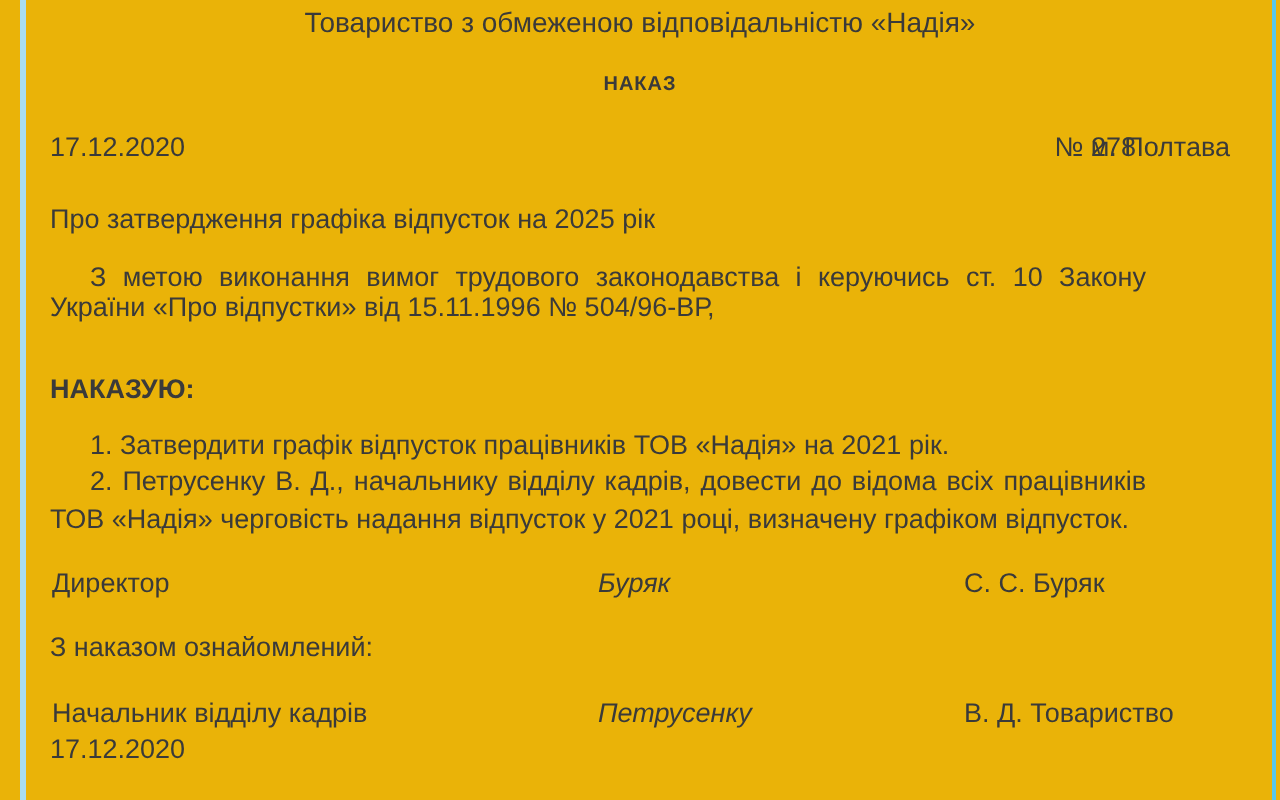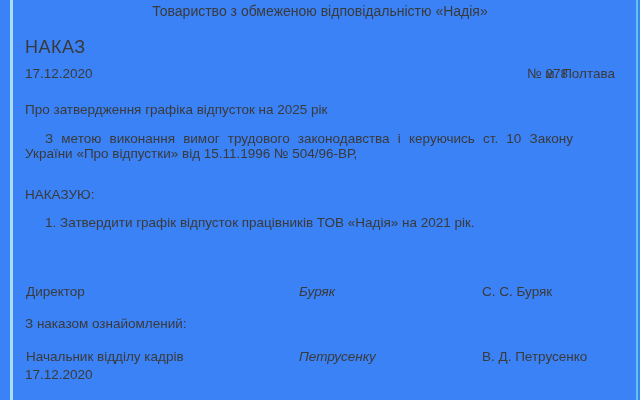--- a/index.html
+++ b/index.html
@@ -3,36 +3,36 @@
 <meta charset="utf-8">
 <style>
   * { margin:0; padding:0; box-sizing:border-box; }
   html,body { width:640px; height:400px; }
   body {
     font-family:"Liberation Sans", sans-serif;
     background:#ffffff;
     color:#3a3a3a;
     overflow:hidden;
   }
-  .page { position:relative; width:640px; height:400px; background:#3b82f6; overflow:hidden; }
+  .page { position:relative; width:640px; height:400px; background:#eab308; overflow:hidden; }
   .border-left  { position:absolute; left:10px; top:0; width:3px; height:100%; background:#aaddf0; }
   .border-right { position:absolute; left:636px; top:0; width:2px; height:100%; background:#57c7e8; }
   .content { position:absolute; left:25px; top:0; width:590px; height:100%; font-size:13.5px; }
 
   .company   { position:absolute; top:3px;  left:0; right:0; text-align:center; font-size:14px; }
-  .doc-title { position:absolute; top:37px; left:0; right:0; text-align:left; font-weight:normal; font-size:18px; letter-spacing:0.5px; }
+  .doc-title { position:absolute; top:37px; left:0; right:0; text-align:center; font-weight:bold; font-size:10px; letter-spacing:0.5px; }
 
   .meta-row    { position:absolute; top:66px; left:0; right:0; height:16px; }
   .meta-date   { position:absolute; left:0; }
   .meta-city   { position:absolute; left:0; right:0; text-align:right; }
   .meta-number { position:absolute; right:47px; }
 
   .subject  { position:absolute; top:102px; left:0; }
   .preamble { position:absolute; top:131px; left:0; width:548px; text-align:justify; text-indent:20px; line-height:15px; }
-  .order-word { position:absolute; top:187px; left:0; }
+  .order-word { position:absolute; top:187px; left:0;font-weight:bold; }
   .item-1 { position:absolute; top:214px; left:0; width:548px; text-indent:20px; line-height:18.5px; }
   .item-2 { position:absolute; top:232px; left:0; width:548px; text-align:justify; text-indent:20px; line-height:18.5px; }
 
   .sig-row  { position:absolute; left:1px; right:0; height:16px; }
   .sig-row-1 { top:284px; }
   .sig-row-2 { top:349px; }
   .sig-position { position:absolute; left:0; }
   .sig-sign { position:absolute; left:273px; font-style:italic; }
   .sig-name { position:absolute; left:456px; }
 
@@ -59,31 +59,32 @@
     </div>
 
     <div class="subject">Про затвердження графіка відпусток на 2025 рік</div>
 
     <p class="preamble">З метою виконання вимог трудового законодавства і керуючись ст. 10 Закону України «Про відпустки» від 15.11.1996 № 504/96-ВР,</p>
 
     <div class="order-word">НАКАЗУЮ:</div>
 
     <p class="item-1">1. Затвердити графік відпусток працівників ТОВ «Надія» на 2021 рік.</p>
 
+    <p class="item-2">2. Петрусенку В. Д., начальнику відділу кадрів, довести до відома всіх працівників ТОВ «Надія» черговість надання відпусток у 2021 році, визначену графіком відпусток.</p>
 
     <div class="sig-row sig-row-1">
       <span class="sig-position">Директор</span>
       <span class="sig-sign">Буряк</span>
       <span class="sig-name">С. С. Буряк</span>
     </div>
 
     <div class="ack-label">З наказом ознайомлений:</div>
 
     <div class="sig-row sig-row-2">
       <span class="sig-position">Начальник відділу кадрів</span>
       <span class="sig-sign">Петрусенку</span>
-      <span class="sig-name">В. Д. Петрусенко</span>
+      <span class="sig-name">В. Д. Товариство</span>
     </div>
 
     <div class="ack-date">17.12.2020</div>
 
   </div>
 </div>
 
 </body></html>

